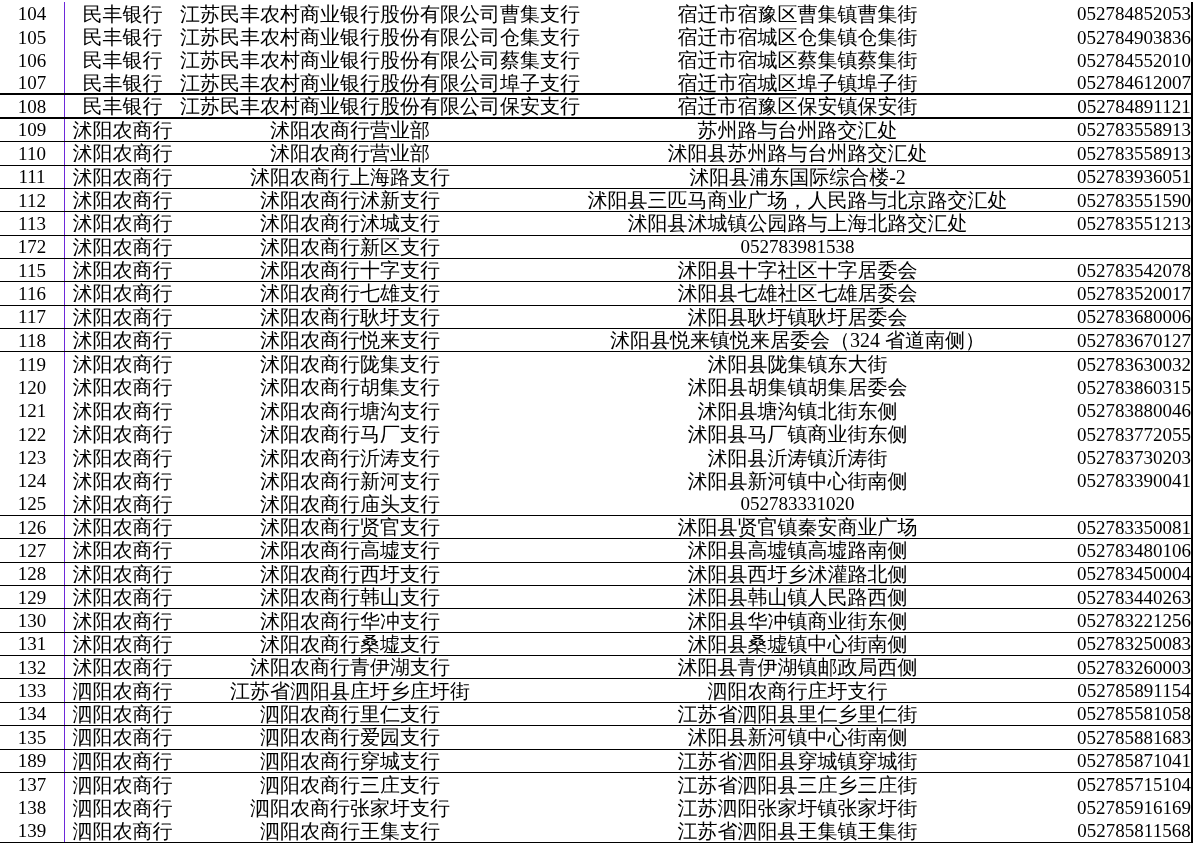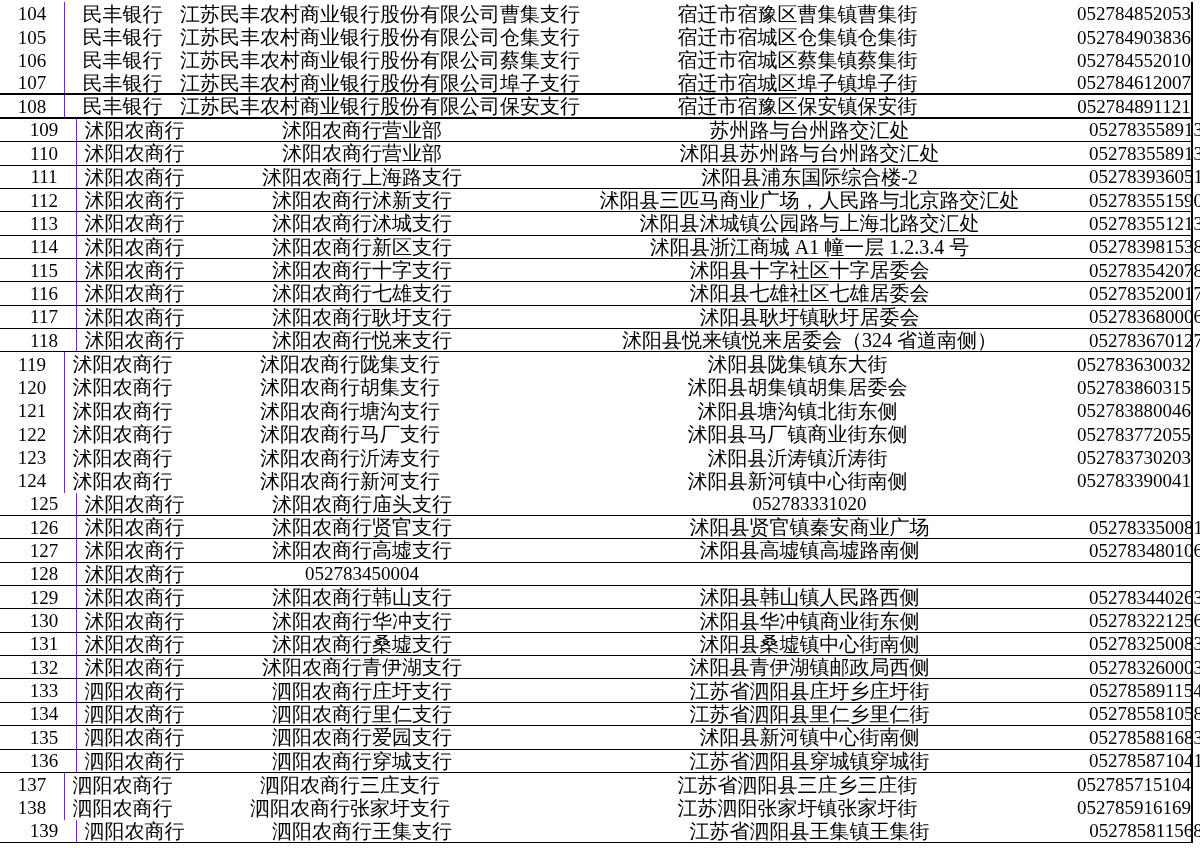--- a/index.html
+++ b/index.html
@@ -21,21 +21,21 @@
     box-sizing: border-box;
   }
   .row {
     display: grid;
     grid-template-columns: 65px 115px 340px 555px 118px;
     height: 23.36px;
     align-items: center;
     box-sizing: border-box;
   }
   .row.div-none  { border-bottom: none; }
-  .row.div-thin  { border-bottom: 1.5px solid #000; padding-left: 12px; }
+  .row.div-thin  { border-bottom: 1.5px solid #000; }
   .row.div-thick { border-bottom: 2.5px solid #000; }
   .cell {
     text-align: center;
     white-space: nowrap;
     overflow: visible;
     font-size: 20px;
     line-height: 1;
   }
   .cell.num {
     font-size: 19px;
@@ -126,24 +126,23 @@
 
   <div class="row div-thin">
     <div class="cell num">113</div>
     <div class="cell bank">沭阳农商行</div>
     <div class="cell branch">沭阳农商行沭城支行</div>
     <div class="cell addr">沭阳县沭城镇公园路与上海北路交汇处</div>
     <div class="cell phone">052783551213</div>
   </div>
 
   <div class="row div-thin">
-    <div class="cell num">114</div>
+    <div class="cell num">172</div>
     <div class="cell bank">沭阳农商行</div>
     <div class="cell branch">沭阳农商行新区支行</div>
-    <div class="cell addr">沭阳县浙江商城 A1 幢一层 1.2.3.4 号</div>
     <div class="cell phone">052783981538</div>
   </div>
 
   <div class="row div-thin">
     <div class="cell num">115</div>
     <div class="cell bank">沭阳农商行</div>
     <div class="cell branch">沭阳农商行十字支行</div>
     <div class="cell addr">沭阳县十字社区十字居委会</div>
     <div class="cell phone">052783542078</div>
   </div>
@@ -239,20 +238,22 @@
     <div class="cell num">127</div>
     <div class="cell bank">沭阳农商行</div>
     <div class="cell branch">沭阳农商行高墟支行</div>
     <div class="cell addr">沭阳县高墟镇高墟路南侧</div>
     <div class="cell phone">052783480106</div>
   </div>
 
   <div class="row div-thin">
     <div class="cell num">128</div>
     <div class="cell bank">沭阳农商行</div>
+    <div class="cell branch">沭阳农商行西圩支行</div>
+    <div class="cell addr">沭阳县西圩乡沭灌路北侧</div>
     <div class="cell phone">052783450004</div>
   </div>
 
   <div class="row div-thin">
     <div class="cell num">129</div>
     <div class="cell bank">沭阳农商行</div>
     <div class="cell branch">沭阳农商行韩山支行</div>
     <div class="cell addr">沭阳县韩山镇人民路西侧</div>
     <div class="cell phone">052783440263</div>
   </div>
@@ -277,43 +278,43 @@
     <div class="cell num">132</div>
     <div class="cell bank">沭阳农商行</div>
     <div class="cell branch">沭阳农商行青伊湖支行</div>
     <div class="cell addr">沭阳县青伊湖镇邮政局西侧</div>
     <div class="cell phone">052783260003</div>
   </div>
 
   <div class="row div-thin">
     <div class="cell num">133</div>
     <div class="cell bank">泗阳农商行</div>
+    <div class="cell addr">江苏省泗阳县庄圩乡庄圩街</div>
     <div class="cell branch">泗阳农商行庄圩支行</div>
-    <div class="cell addr">江苏省泗阳县庄圩乡庄圩街</div>
     <div class="cell phone">052785891154</div>
   </div>
 
   <div class="row div-thin">
     <div class="cell num">134</div>
     <div class="cell bank">泗阳农商行</div>
     <div class="cell branch">泗阳农商行里仁支行</div>
     <div class="cell addr">江苏省泗阳县里仁乡里仁街</div>
     <div class="cell phone">052785581058</div>
   </div>
 
   <div class="row div-thin">
     <div class="cell num">135</div>
     <div class="cell bank">泗阳农商行</div>
     <div class="cell branch">泗阳农商行爱园支行</div>
     <div class="cell addr">沭阳县新河镇中心街南侧</div>
     <div class="cell phone">052785881683</div>
   </div>
 
   <div class="row div-thin">
-    <div class="cell num">136</div>
+    <div class="cell num">189</div>
     <div class="cell bank">泗阳农商行</div>
     <div class="cell branch">泗阳农商行穿城支行</div>
     <div class="cell addr">江苏省泗阳县穿城镇穿城街</div>
     <div class="cell phone">052785871041</div>
   </div>
 
   <div class="row div-none">
     <div class="cell num">137</div>
     <div class="cell bank">泗阳农商行</div>
     <div class="cell branch">泗阳农商行三庄支行</div>

